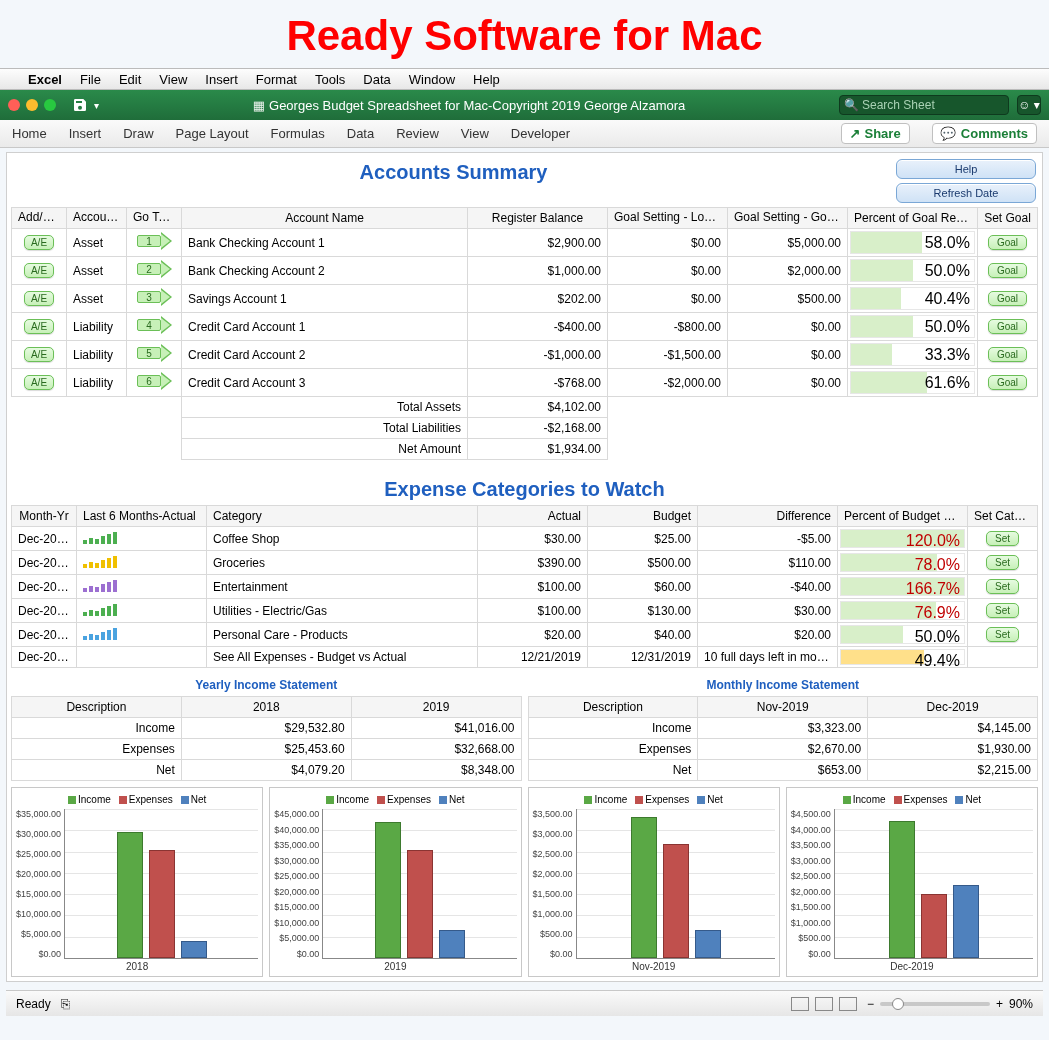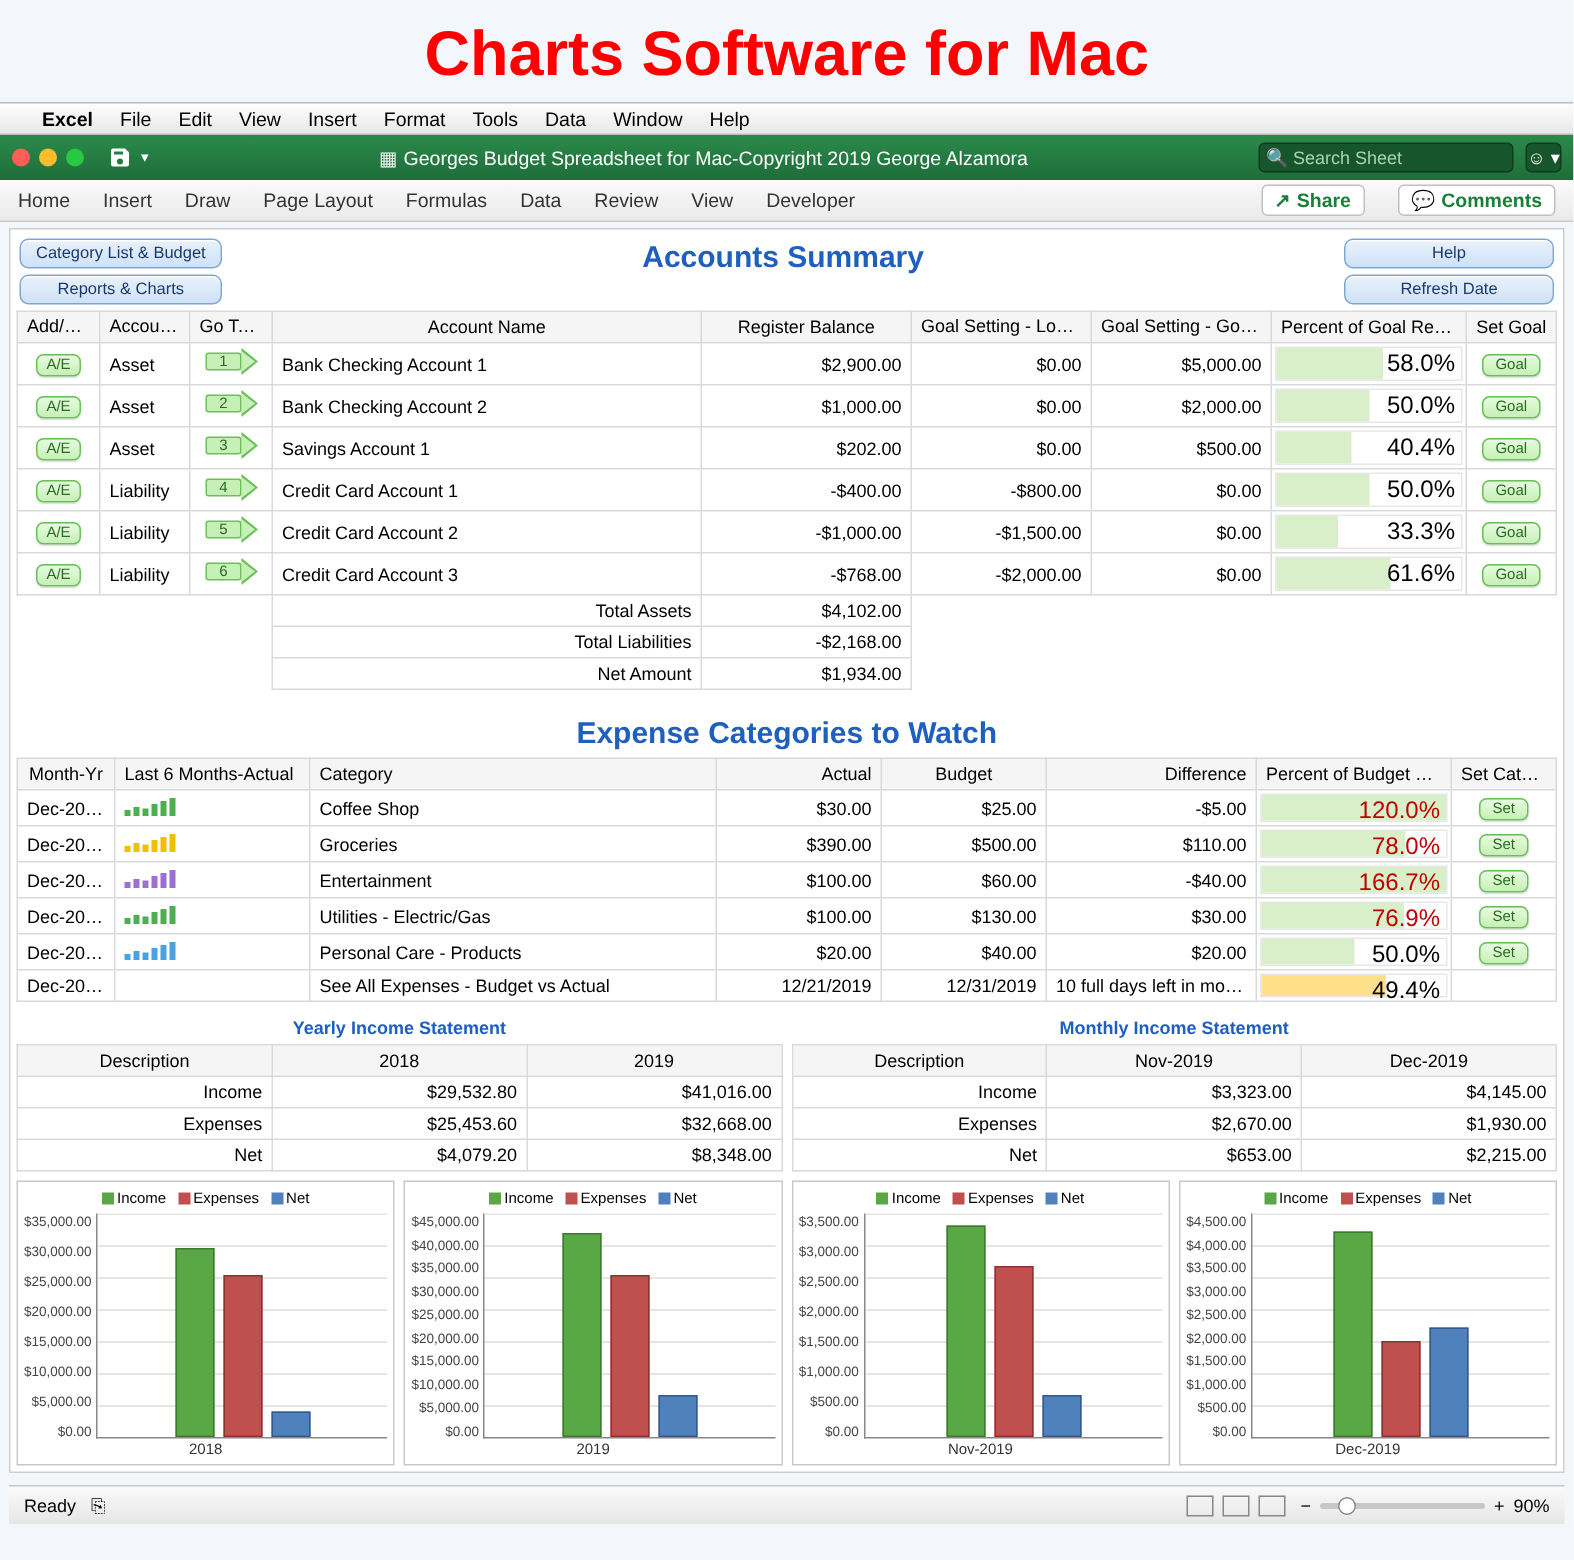--- a/index.html
+++ b/index.html
@@ -80,21 +80,21 @@
 .view-icons{display:flex;gap:6px}
 .view-icons span{width:18px;height:14px;border:1px solid #888;display:inline-block}
 .zoom{display:flex;align-items:center;gap:6px}
 .zoom .track{width:110px;height:4px;background:#c8c8c8;border-radius:2px;position:relative}
 .zoom .thumb{position:absolute;left:12px;top:-4px;width:12px;height:12px;border-radius:50%;background:#fff;border:1px solid #888}
 .red{color:#c00000}
 </style>
 </head>
 <body>
 
-<div class="page-title">Charts Software for Mac</div>
+<div class="page-title">Ready Software for Mac</div>
 
 <div class="mac-menubar">
   <span class="apple"></span>
   <span class="app">Excel</span>
   <span>File</span>
   <span>Edit</span>
   <span>View</span>
   <span>Insert</span>
   <span>Format</span>
   <span>Tools</span>
@@ -138,24 +138,20 @@
     </span>
   <span class="btn comments">
       <span>💬</span>
       <span>Comments</span>
     </span>
 </div>
 
 <div class="sheet-wrap">
 
   <div class="top-controls">
-    <div class="top-left-btns">
-      <button class="macbtn">Category List &amp; Budget</button>
-      <button class="macbtn">Reports &amp; Charts</button>
-    </div>
     <div class="section-title">Accounts Summary</div>
     <div class="top-right-btns">
       <button class="macbtn" style="width:140px">Help</button>
       <button class="macbtn" style="width:140px">Refresh Date</button>
     </div>
   </div>
 
   <table class="grid" id="accounts-table">
     <colgroup>
         <col style="width:55px">
@@ -313,21 +309,21 @@
           <col style="width:140px">
           <col style="width:130px">
           <col style="width:70px">
         </colgroup>
       <thead>
           <tr>
         <th>Month-Yr</th>
         <th style="text-align:left">Last 6 Months-Actual</th>
         <th style="text-align:left">Category</th>
         <th style="text-align:right">Actual</th>
-        <th style="text-align:center">Budget</th>
+        <th style="text-align:right">Budget</th>
         <th style="text-align:right">Difference</th>
         <th>Percent of Budget Used</th>
         <th>Set Category</th>
       </tr>
         </thead>
       <tbody id="expenses-body">
           <tr>
     <td>Dec-2019</td>
     <td><span class="spark green">
                 <i style="height:4px"></i>

